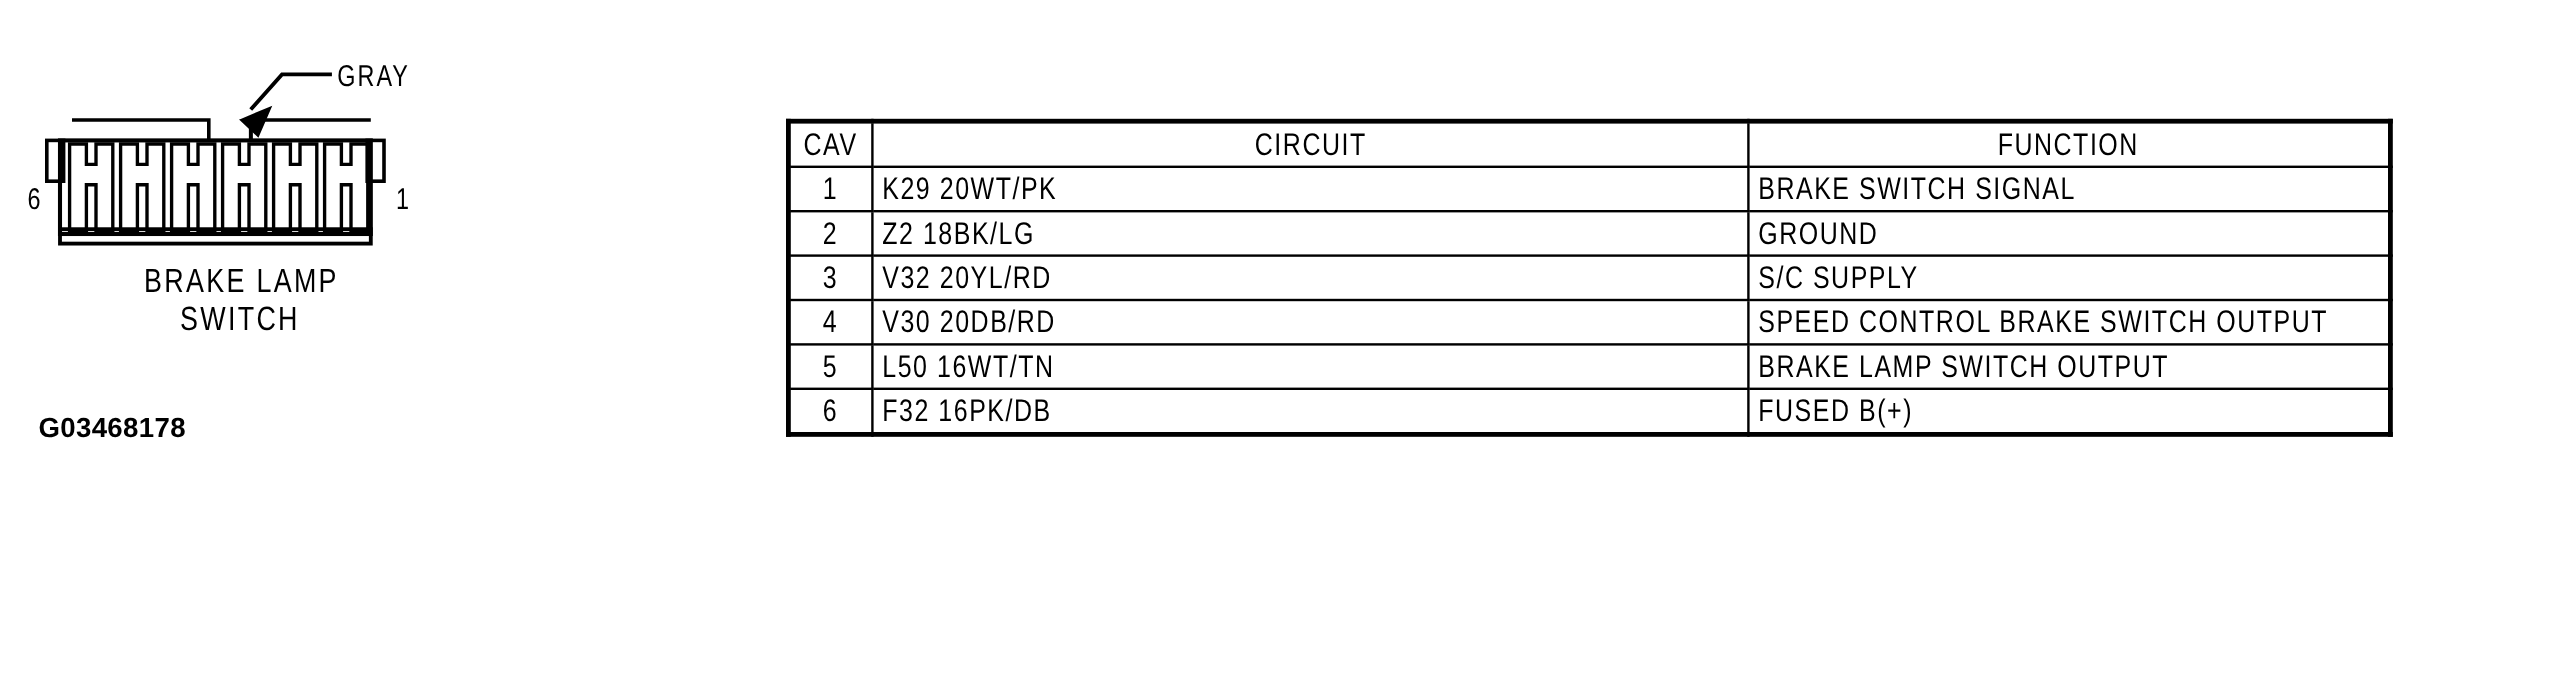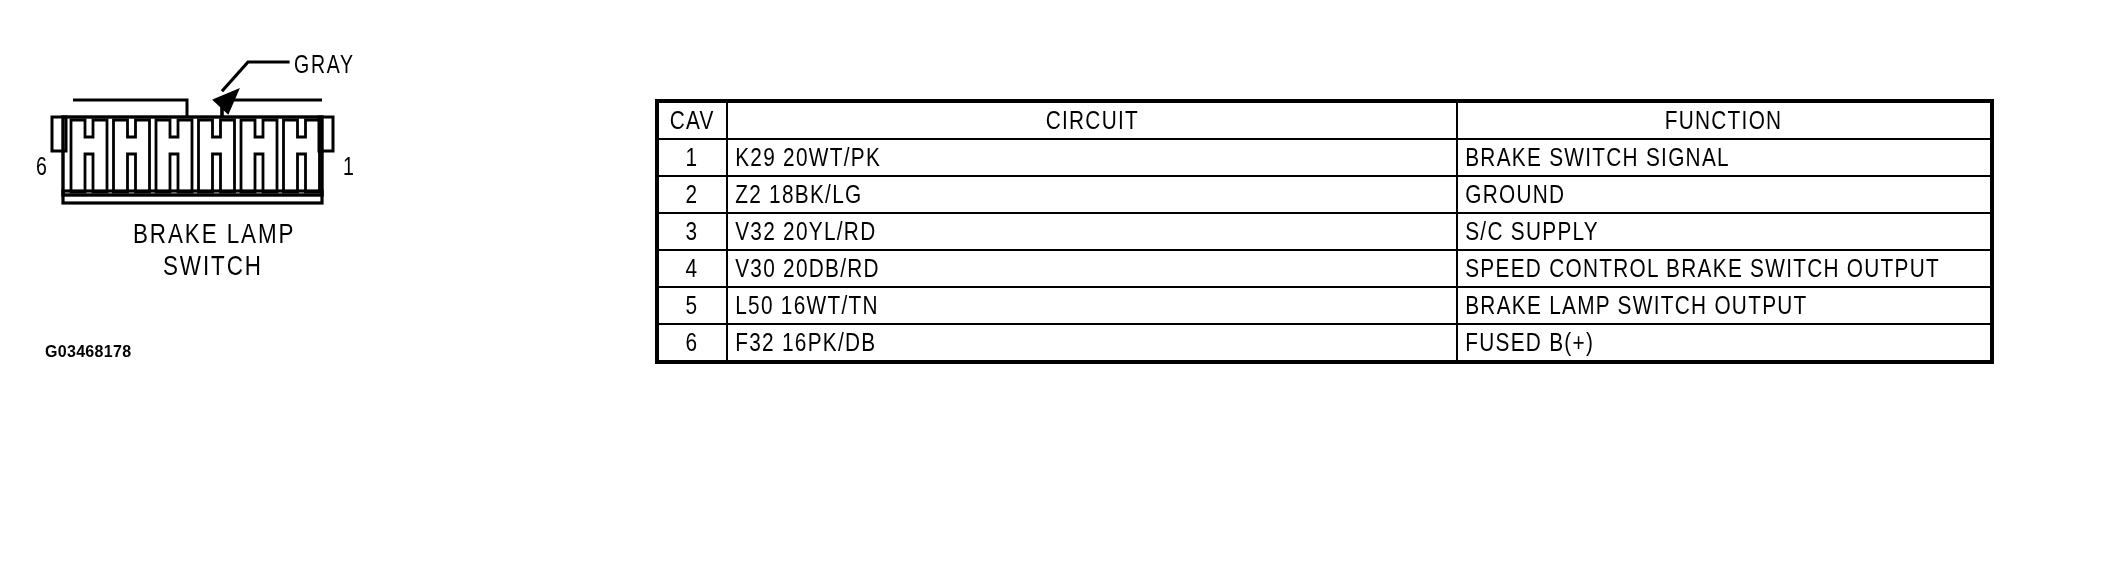--- a/index.html
+++ b/index.html
@@ -24,21 +24,21 @@
     font-weight: 400;
     color: #000;
     white-space: nowrap;
     transform-origin: left center;
     letter-spacing: 0.5px;
   }
 
   
   #connector-figure {
     position: absolute;
-    left: 16px;
+    left: 3px;
     top: 0px;
     width: 640px;
     height: 568px;
     padding-left: 19px;
   }
   #connector-svg {
     position: absolute;
     left: 0;
     top: 0;
   }
@@ -72,21 +72,21 @@
   .caption-line2 {
     left: 147px;
     top: 250px;
     font-size: 28px;
     transform: scaleX(0.8);
     letter-spacing: 2.4px;
   }
   .figure-code {
     left: 29px;
     top: 343px;
-    font-size: 16px;
+    font-size: 23px;
     font-weight: 600;
     letter-spacing: 0.3px;
     transform: none;
   }
 
   
   #pinout-table-wrap {
     position: absolute;
     left: 655px;
     top: 87px;

